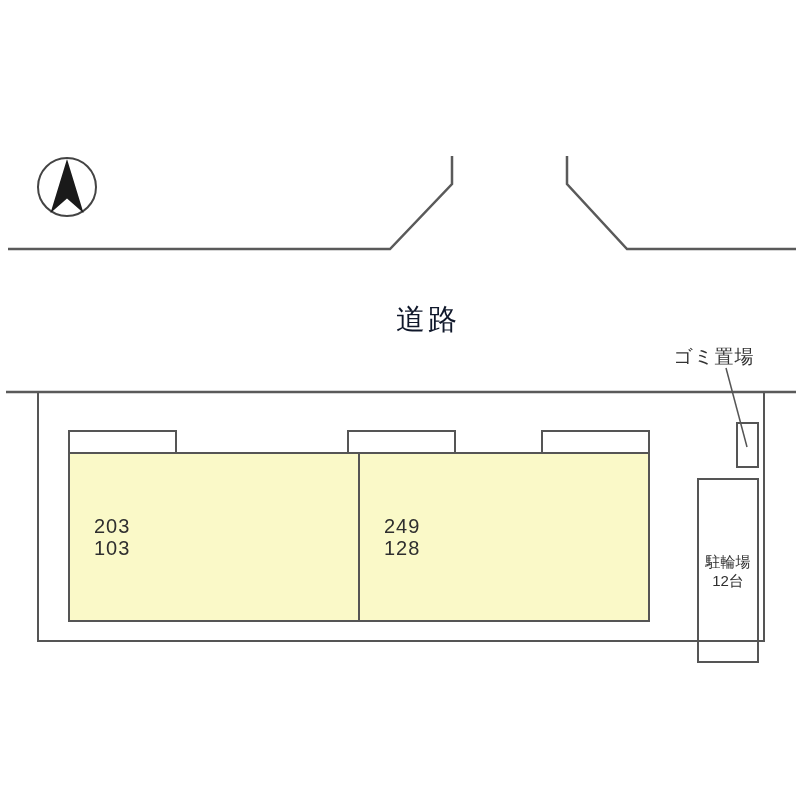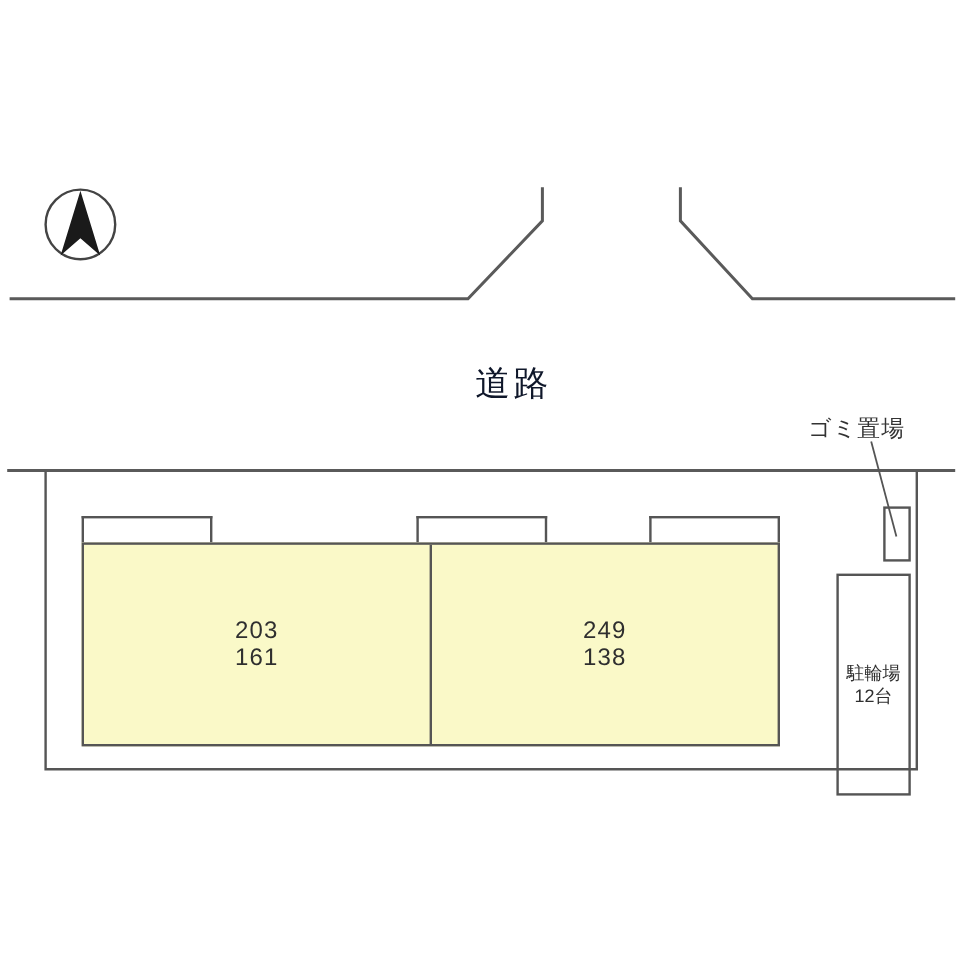--- a/index.html
+++ b/index.html
@@ -23,22 +23,22 @@
     width: 582px; height: 170px;
     background: #faf9c8;
     border: 2px solid #555555;
     box-sizing: border-box;
     display: flex;
   }
   .unit {
     flex: 1;
     display: flex;
     align-items: center;
-    justify-content: center;
     box-sizing: border-box;
+    padding-left: 24px;
   }
   .unit + .unit { border-left: 2px solid #555555; }
   .unit-label {
     text-align: center;
     font-size: 20px;
     line-height: 22px;
     color: #2f2f2f;
     letter-spacing: 1px;
   }
   .unit-label span { display: block; }
@@ -132,27 +132,27 @@
   <div class="garbage-label">ゴミ置場</div>
 
   <div class="porch porch-1"></div>
   <div class="porch porch-2"></div>
   <div class="porch porch-3"></div>
 
   <div class="building">
     <div class="unit">
       <div class="unit-label">
         <span>203</span>
-        <span>161</span>
+        <span>103</span>
       </div>
     </div>
     <div class="unit">
       <div class="unit-label">
         <span>249</span>
-        <span>138</span>
+        <span>128</span>
       </div>
     </div>
   </div>
 
   <div class="garbage-box"></div>
 
   <div class="bike-box">
     <div class="line">駐輪場</div>
     <div class="line">12台</div>
   </div>

